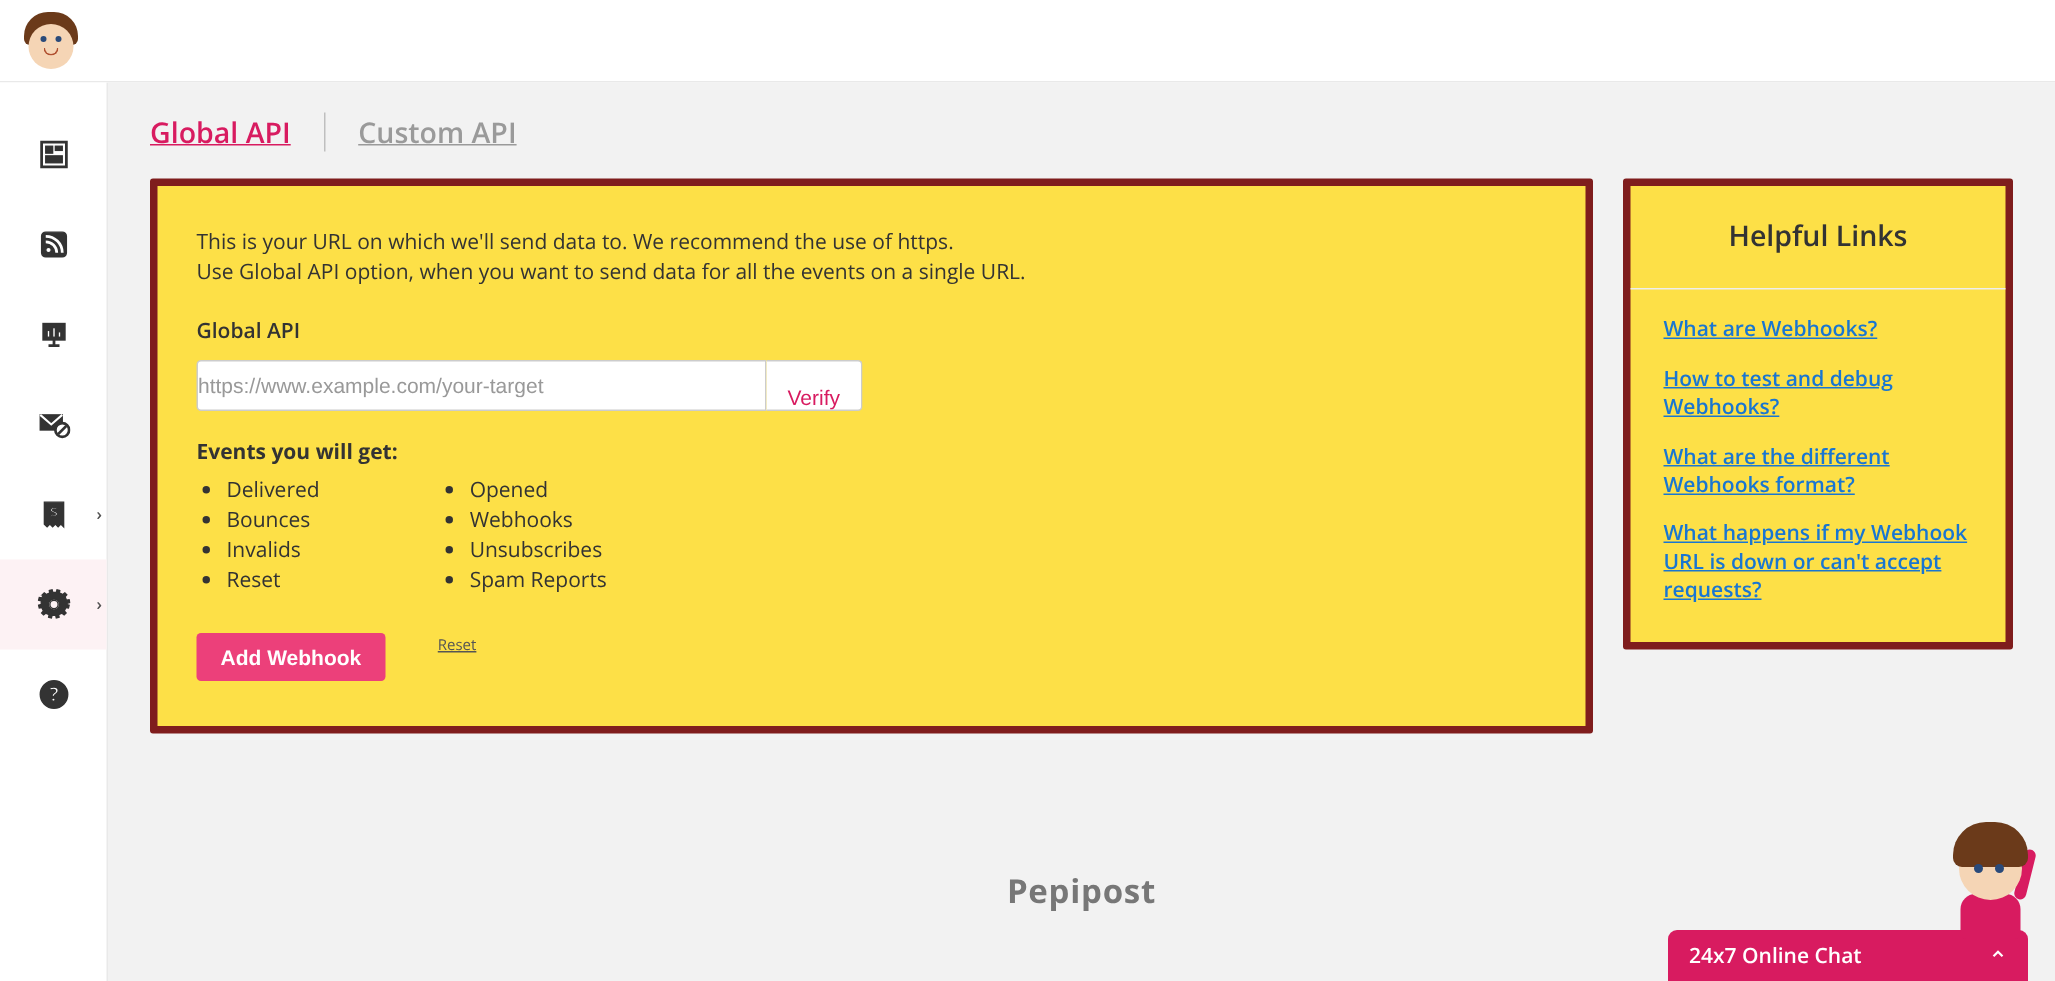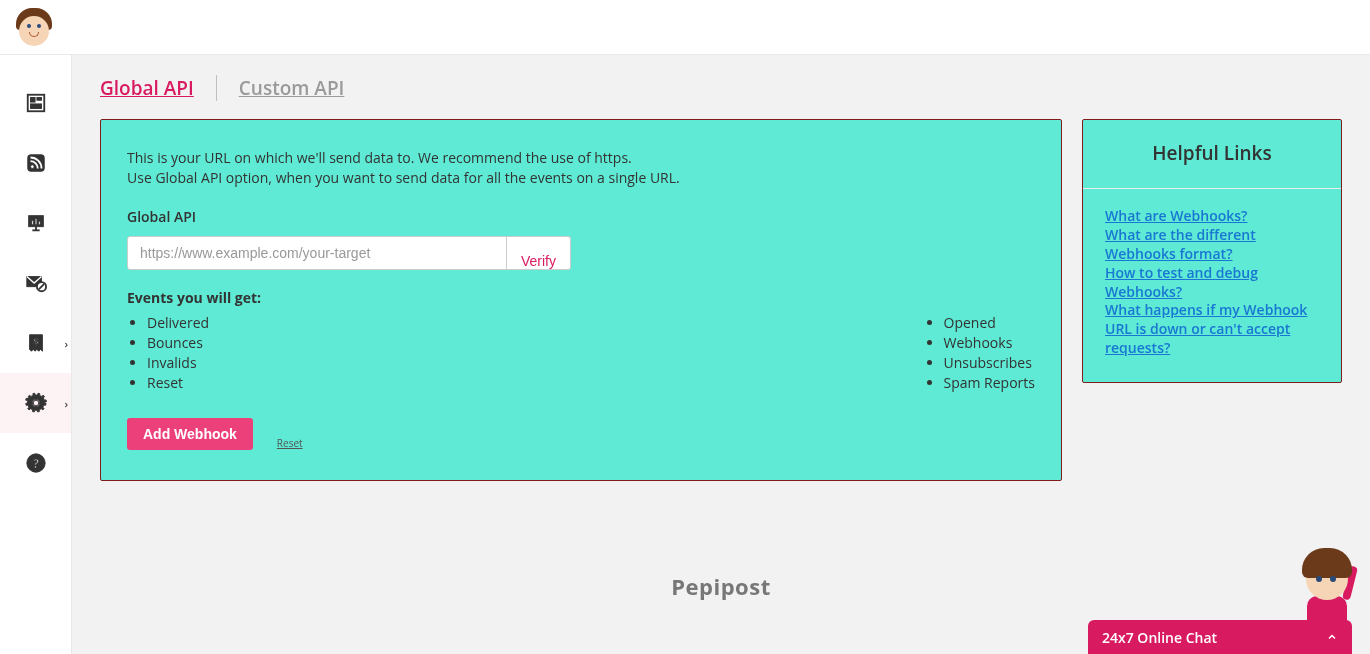--- a/index.html
+++ b/index.html
@@ -93,65 +93,65 @@
     font-weight: 600;
     text-decoration: underline;
     cursor: pointer;
   }
   .tab.active { color: #d81b60; }
   .tab.inactive { color: #9a9a9a; }
   .tab-sep { width:1px; height:26px; background:#bfbfbf; }
 
   .cols { display: flex; gap: 20px; align-items: flex-start; }
   .card {
-    background: #5eead4;
-    border: 1px solid #7f1d1d;
+    background: #fde047;
+    border: 5px solid #7f1d1d;
     border-radius: 2px;
   }
   .card.main { flex: 1; padding: 28px 26px 30px 26px; }
   .card.side { width: 260px; }
   .card.side .hl-title {
     text-align: center;
     font-size: 19px;
     font-weight: 600;
     color: #333;
     padding: 20px 10px 22px 10px;
     border-bottom: 1px solid #eee;
   }
-  .hl-list { padding: 18px 22px 24px 22px; display:flex; flex-direction:column; }
+  .hl-list { padding: 18px 22px 24px 22px; display:flex; flex-direction:column; gap:14px; }
   .hl-link { color: #1976d2; text-decoration: underline; font-weight:600; font-size:14px; line-height:1.35; cursor:pointer; }
 
   .desc { color:#333; font-size:14px; line-height:1.45; margin-bottom: 18px; }
   .field-label { font-weight:600; font-size:14px; margin-bottom:10px; color:#333; }
   .input-row { display:flex; margin-bottom:18px; }
   .url-input {
     width: 380px; height: 34px;
     border: 1px solid #ccc;
     border-radius: 3px 0 0 3px;
-    padding: 0 12px;
+    padding: 0 0;
     font-size: 14px;
     color:#333;
   }
   .url-input::placeholder { color:#999; }
   .verify-btn {
     height: 34px;
     border: 1px solid #ccc;
     border-left: none;
     border-radius: 0 3px 3px 0;
     background: #fff;
     color: #d81b60;
     font-size: 14px;
     padding: 16px 14px;
     cursor: pointer;
   }
   .events-label { font-weight:700; margin-bottom:6px; }
-  .events-cols { display:flex; gap: 116px; margin-bottom: 22px; justify-content: space-between; }
+  .events-cols { display:flex; gap: 80px; margin-bottom: 22px; }
   .events-cols ul { list-style: disc; padding-left: 20px; }
   .events-cols li { line-height:1.45; color:#333; }
-  .action-row { display:flex; align-items:flex-end; gap:24px;margin-top:24px; }
+  .action-row { display:flex; align-items:flex-start; gap:35px;margin-top:24px; }
   .add-btn {
     background: #ec407a;
     color: #fff;
     border: none;
     border-radius: 3px;
     padding: 8px 16px;
     font-size: 14px;
     font-weight: 600;
     cursor: pointer;
   }
@@ -162,21 +162,21 @@
     margin-top: 90px;
     padding-bottom: 10px;
     color: #777;
     font-size: 13px;
   }
   .footer .brand { font-size:22px; font-weight:700; color:#777; letter-spacing:0.5px; }
 
   .chat-widget {
     position: absolute;
     right: 18px; bottom: 0;
-    width: 264px;
+    width: 240px;
   }
   .chat-bar {
     background: #d81b60;
     color: #fff;
     height: 34px;
     border-radius: 6px 6px 0 0;
     display: flex; align-items:center; justify-content: space-between;
     padding: 0 14px;
     font-weight:600;
     cursor:pointer;
@@ -301,22 +301,22 @@
         <div class="action-row">
           <button class="add-btn">Add Webhook</button>
           <span class="reset-link">Reset</span>
         </div>
       </div>
 
       <div class="card side">
         <div class="hl-title">Helpful Links</div>
         <div class="hl-list">
           <a class="hl-link">What are Webhooks?</a>
+          <a class="hl-link">How to test and debug Webhooks?</a>
           <a class="hl-link">What are the different Webhooks format?</a>
-          <a class="hl-link">How to test and debug Webhooks?</a>
           <a class="hl-link">What happens if my Webhook URL is down or can't accept requests?</a>
         </div>
       </div>
     </div>
 
     <div class="footer">
       <div class="brand">Pepipost</div>
 
     </div>
   </div>

